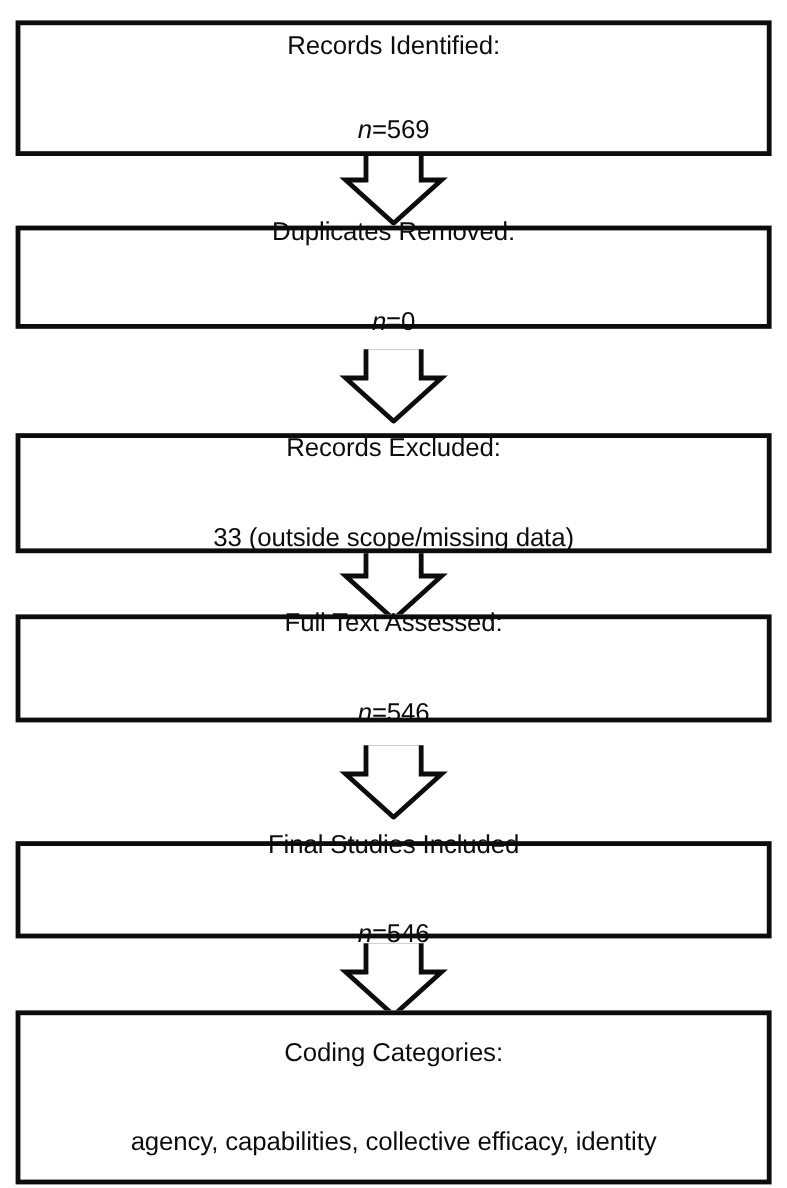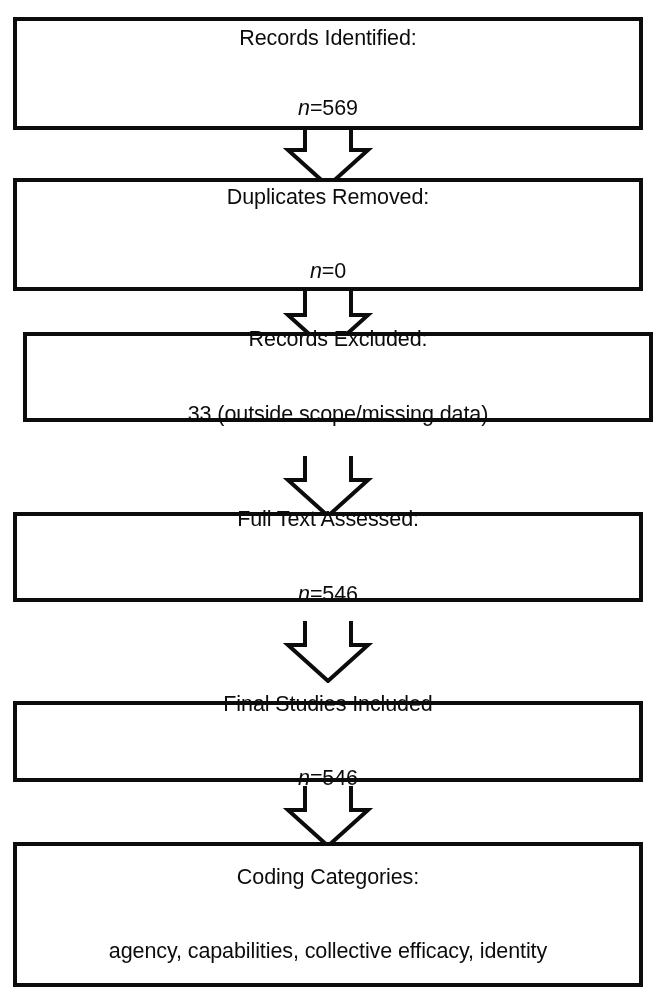--- a/index.html
+++ b/index.html
@@ -83,32 +83,32 @@
     <div class="node-line">Records Identified:</div>
     <div class="node-line"><span class="ital">n</span><span>=569</span></div>
   </div>
 
   <div class="connector" style="top:126px; height:62px;">
     <svg viewBox="0 0 656 62" preserveAspectRatio="none">
       <path class="arrow-shape" d="M 305 -2 L 305 24 L 288 24 L 328 60 L 368 24 L 351 24 L 351 -2 Z"></path>
     </svg>
   </div>
 
-  <div class="node tight" style="top:178px; height:113px;">
+  <div class="node tight" style="top:188px; height:86px;">
     <div class="node-line">Duplicates Removed:</div>
     <div class="node-line"><span class="ital">n</span><span>=0</span></div>
   </div>
 
   <div class="connector" style="top:291px; height:62px;">
     <svg viewBox="0 0 656 62" preserveAspectRatio="none">
       <path class="arrow-shape" d="M 305 -2 L 305 24 L 288 24 L 328 60 L 368 24 L 351 24 L 351 -2 Z"></path>
     </svg>
   </div>
 
-  <div class="node tight" style="top:332px; height:90px;margin-left:10px;">
+  <div class="node tight" style="top:361px; height:100px;">
     <div class="node-line">Records Excluded:</div>
     <div class="node-line"><span class="ital"></span><span>33 (outside scope/missing data)</span></div>
   </div>
 
   <div class="connector" style="top:456px; height:62px;">
     <svg viewBox="0 0 656 62" preserveAspectRatio="none">
       <path class="arrow-shape" d="M 305 -2 L 305 24 L 288 24 L 328 60 L 368 24 L 351 24 L 351 -2 Z"></path>
     </svg>
   </div>
 

